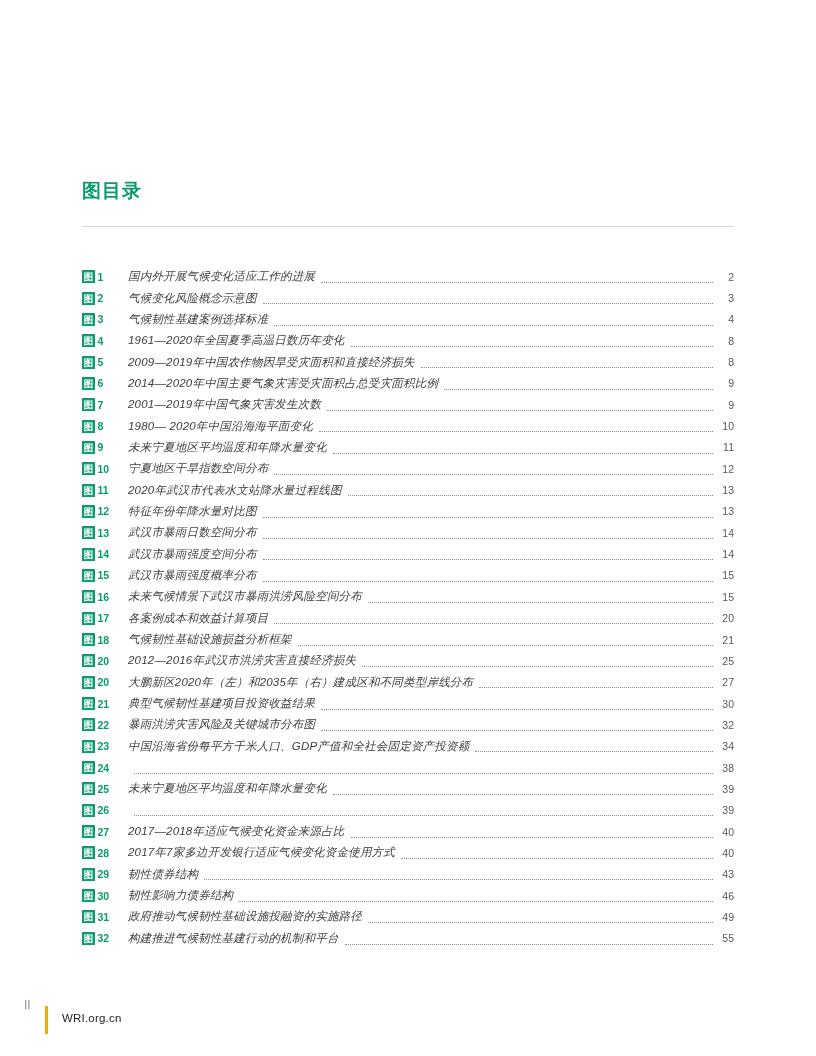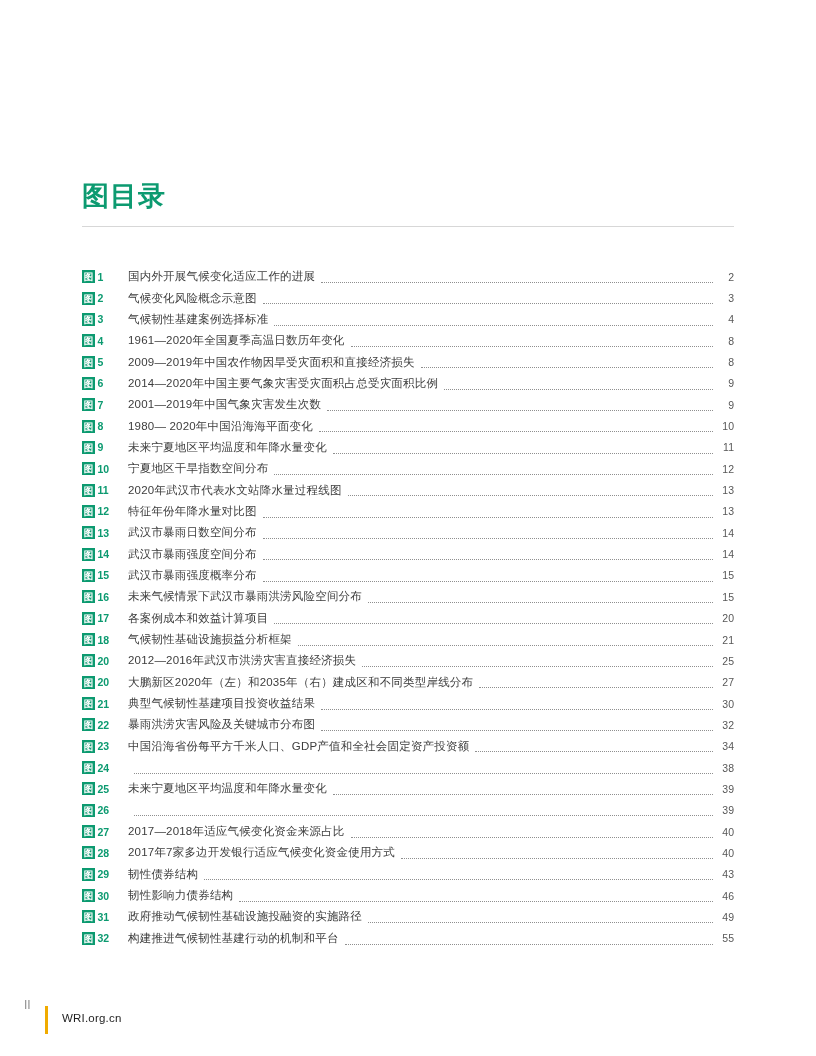--- a/index.html
+++ b/index.html
@@ -13,21 +13,21 @@
     height: 1056px;
     background: #ffffff;
     overflow: hidden;
     font-family: "Liberation Sans", "DejaVu Sans", sans-serif;
   }
   .page-title {
     position: absolute;
     left: 82px;
     top: 178px;
     margin: 0;
-    font-size: 27px;
+    font-size: 19px;
     font-weight: 600;
     letter-spacing: 1px;
     color: var(--green, #0C9A70);
   }
   .title-divider {
     position: absolute;
     left: 82px;
     top: 226px;
     width: 652px;
     height: 1px;
@@ -65,20 +65,21 @@
     margin-left: 2.5px;
     color: var(--green, #0C9A70);
     font-size: 10.5px;
     font-weight: 700;
   }
   .fig-title {
     white-space: nowrap;
     font-size: 11.5px;
     color: #3d3d3d;
     letter-spacing: 0.2px;
+    font-style: italic;
   }
   .fig-leader {
     flex: 1 1 auto;
     border-bottom: 1px dotted #8f8f8f;
     align-self: flex-end;
     margin: 0 5px 4.5px 6px;
     min-width: 10px;
   }
   .fig-page {
     flex: 0 0 16px;

